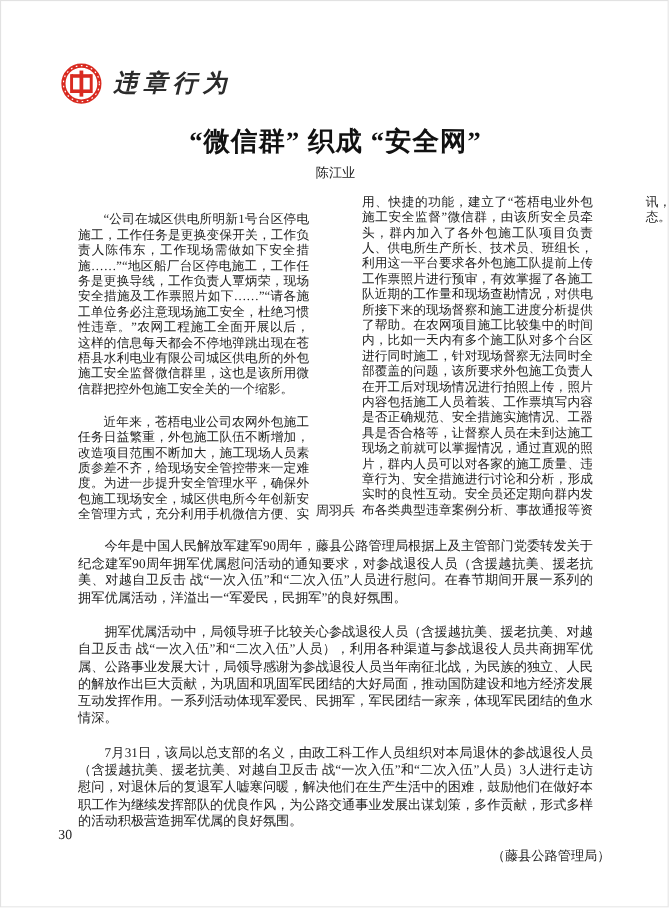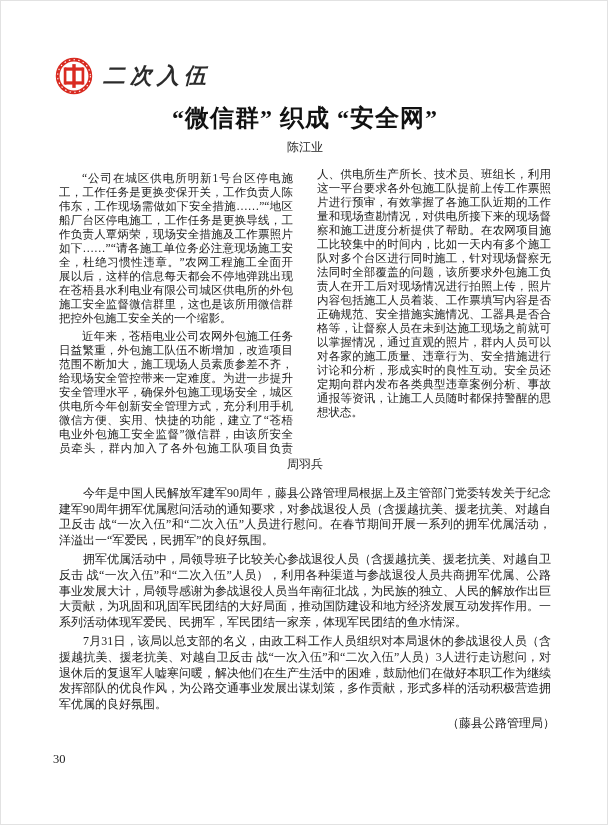--- a/index.html
+++ b/index.html
@@ -8,53 +8,53 @@
     position:relative; width:608px; height:825px; background:#ffffff;
     border:1px solid #e2e2e2; box-sizing:border-box; overflow:hidden;
   }
   .masthead { position:absolute; top:56px; left:54px; display:flex; align-items:center; gap:10px; }
   .logo-badge { width:38px; height:38px; display:inline-block; }
   .logo-text {
     font-size:22px; font-weight:700; font-style:italic; color:#2b2b2b;
     letter-spacing:5px; font-family:"Liberation Serif","DejaVu Serif",serif;
   }
   .article { position:absolute; left:54px; width:500px; }
-  .article-1 { top:101px; }
+  .article-1 { top:111px; }
   .article-2 { top:450px; }
   .title { margin:0; text-align:center; font-weight:700; color:#111; }
   .t1 { font-size:24px; letter-spacing:1px; }
   .t2 { font-size:28px; letter-spacing:2px; }
   .author { text-align:center; font-size:12px; margin-top:5px; color:#222;font-family:Liberation Serif, serif; }
   .body-1 {
     margin-top:11px; column-count:2; column-gap:16px; column-fill:auto; height:300px;
     font-size:11.5px; line-height:14px; text-align:justify;
   }
   .body-2 { margin-top:13px; font-size:12px; line-height:15.6px; text-align:justify; }
-  .para { margin:4px; text-indent:2em; }
+  .para { margin:16px; text-indent:2em; }
   .attribution-line { margin:0; text-align:right; text-indent:0; }
   .page-number { position:absolute; left:52px; top:751px; font-size:12.5px; color:#222; }
 </style>
 </head>
 <body>
 
 <div class="page">
 
   <header class="masthead">
     <span class="logo-badge">
       <svg viewBox="0 0 40 40" width="38" height="38" aria-hidden="true">
         <circle cx="20" cy="20" r="17.2" fill="none" stroke="#d92b21" stroke-width="4"></circle>
         <circle cx="20" cy="20" r="17.2" fill="none" stroke="#ffffff" stroke-width="1.1" stroke-dasharray="1.6 3.4"></circle>
         <rect x="18.2" y="7.5" width="3.6" height="25" fill="#d92b21"></rect>
         <rect x="10.5" y="11" width="19" height="3.4" fill="#d92b21"></rect>
         <rect x="10.5" y="25.6" width="19" height="3.4" fill="#d92b21"></rect>
         <rect x="9.2" y="11" width="2.8" height="18" fill="#d92b21"></rect>
         <rect x="28" y="11" width="2.8" height="18" fill="#d92b21"></rect>
       </svg>
     </span>
-    <span class="logo-text">二次入伍</span>
+    <span class="logo-text">违章行为</span>
   </header>
 
   <section class="article article-1">
     <h1 class="title t1">“微信群” 织成 “安全网”</h1>
     <div class="author">陈江业</div>
     <div class="body-1">
       <p class="para">“公司在城区供电所明新1号台区停电施工，工作任务是更换变保开关，工作负责人陈伟东，工作现场需做如下安全措施……”“地区船厂台区停电施工，工作任务是更换导线，工作负责人覃炳荣，现场安全措施及工作票照片如下……”“请各施工单位务必注意现场施工安全，杜绝习惯性违章。”农网工程施工全面开展以后，这样的信息每天都会不停地弹跳出现在苍梧县水利电业有限公司城区供电所的外包施工安全监督微信群里，这也是该所用微信群把控外包施工安全关的一个缩影。</p>
       <p class="para">近年来，苍梧电业公司农网外包施工任务日益繁重，外包施工队伍不断增加，改造项目范围不断加大，施工现场人员素质参差不齐，给现场安全管控带来一定难度。为进一步提升安全管理水平，确保外包施工现场安全，城区供电所今年创新安全管理方式，充分利用手机微信方便、实用、快捷的功能，建立了“苍梧电业外包施工安全监督”微信群，由该所安全员牵头，群内加入了各外包施工队项目负责人、供电所生产所长、技术员、班组长，利用这一平台要求各外包施工队提前上传工作票照片进行预审，有效掌握了各施工队近期的工作量和现场查勘情况，对供电所接下来的现场督察和施工进度分析提供了帮助。在农网项目施工比较集中的时间内，比如一天内有多个施工队对多个台区进行同时施工，针对现场督察无法同时全部覆盖的问题，该所要求外包施工负责人在开工后对现场情况进行拍照上传，照片内容包括施工人员着装、工作票填写内容是否正确规范、安全措施实施情况、工器具是否合格等，让督察人员在未到达施工现场之前就可以掌握情况，通过直观的照片，群内人员可以对各家的施工质量、违章行为、安全措施进行讨论和分析，形成实时的良性互动。安全员还定期向群内发布各类典型违章案例分析、事故通报等资讯，让施工人员随时都保持警醒的思想状态。</p>
     </div>
   </section>

